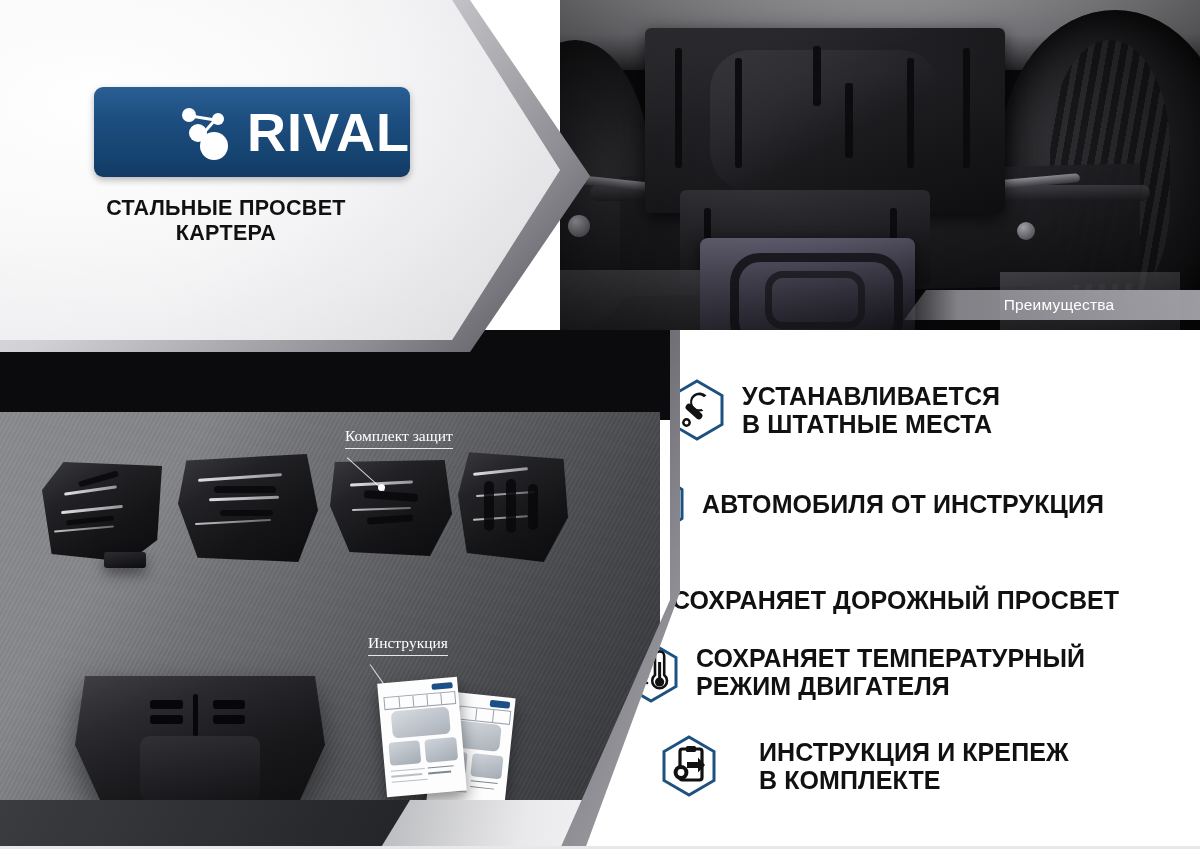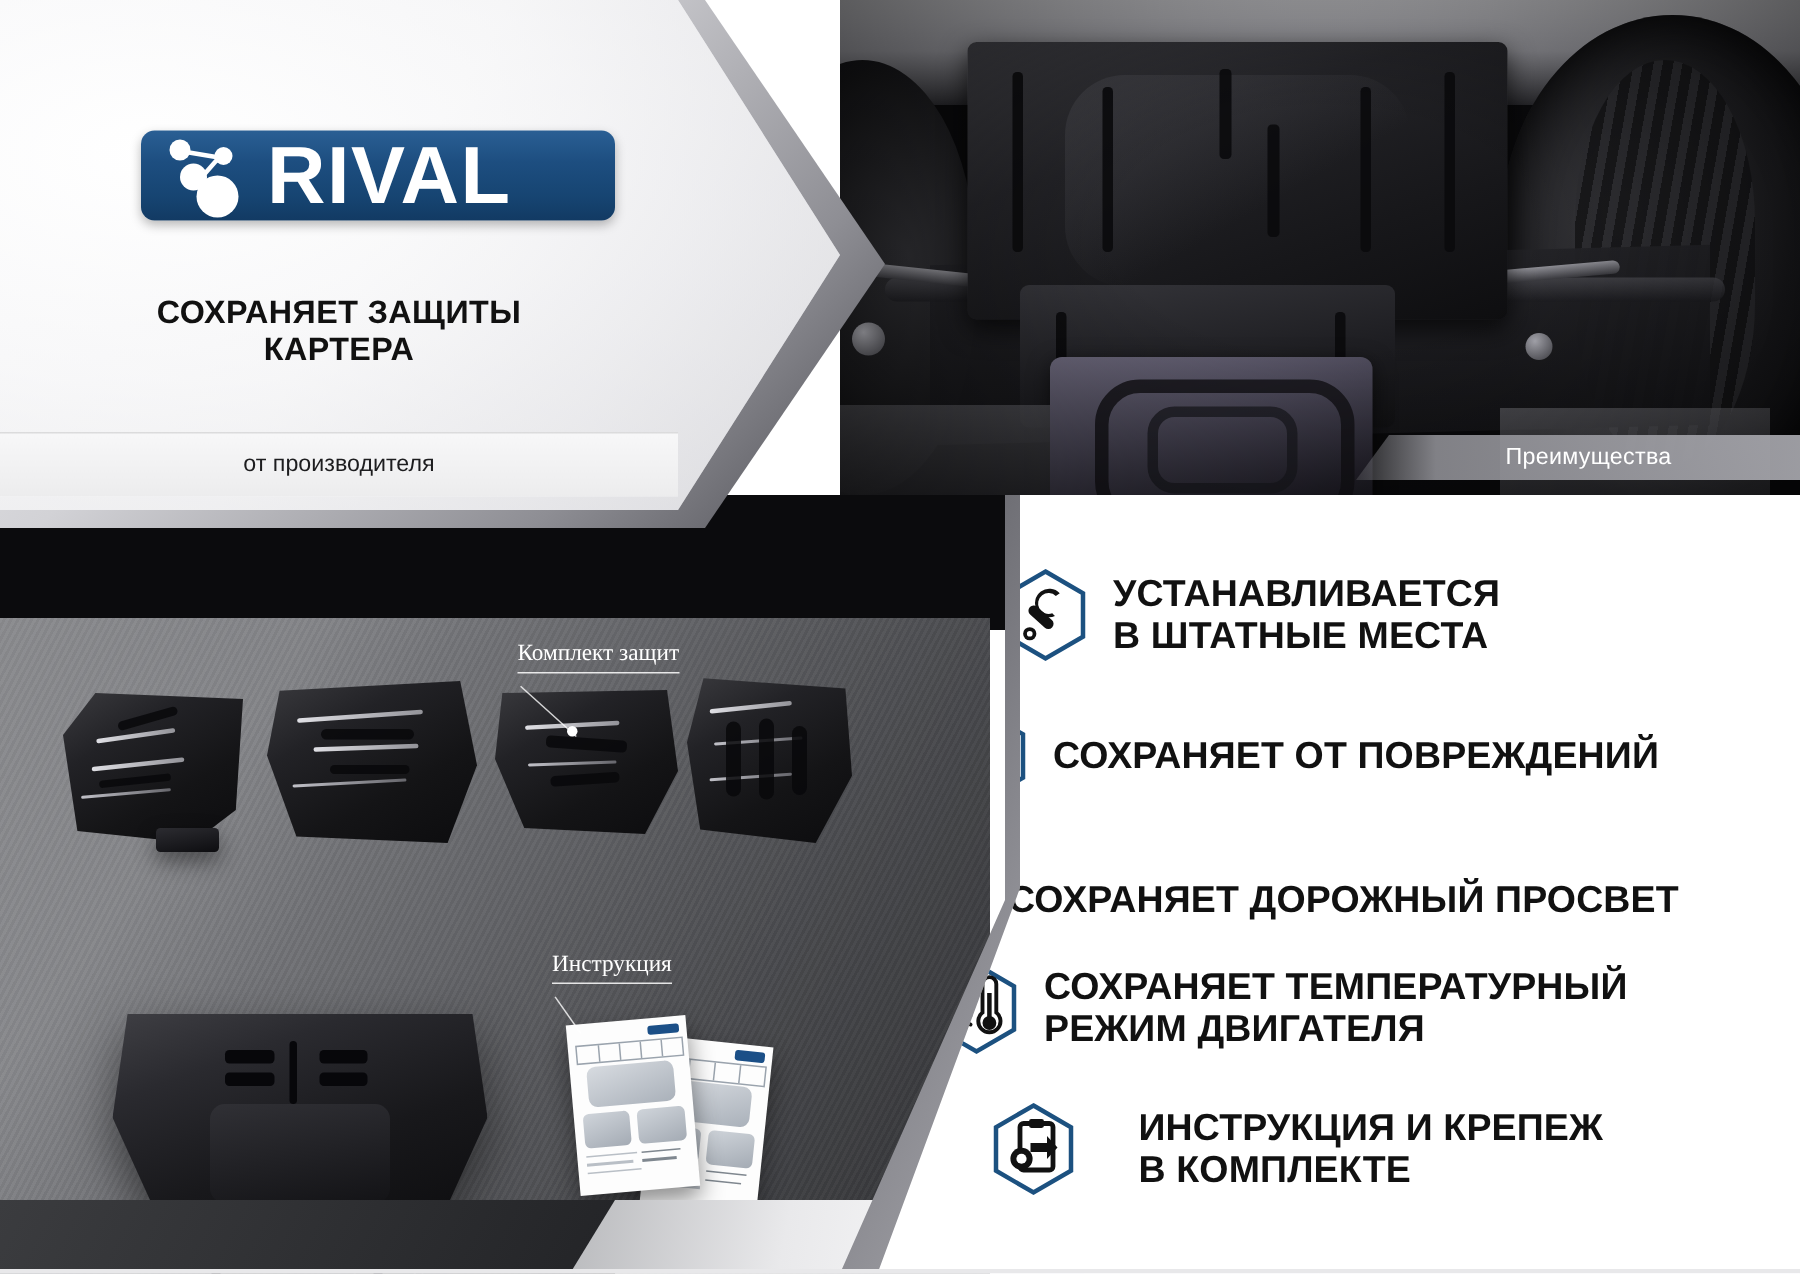--- a/index.html
+++ b/index.html
@@ -177,24 +177,24 @@
     background:linear-gradient(120deg,#ffffff 0%,#fafafa 45%,#ededef 72%,#dcdcdf 100%);
     clip-path:polygon(0 0,452px 0,560px 170px,452px 340px,0 340px);
   }
   .chev-inner-grad{
     position:absolute;inset:0;
     background:radial-gradient(ellipse at 18% 30%,rgba(255,255,255,.95) 0%,rgba(244,244,246,.6) 45%,rgba(214,214,218,.55) 100%);
   }
 
   
   .logo{
-    position:absolute;left:94px;top:87px;width:316px;height:60px;border-radius:9px;
+    position:absolute;left:94px;top:87px;width:316px;height:90px;border-radius:9px;
     background:linear-gradient(180deg,#2a5f94 0%,#1d4e80 35%,#164471 75%,#123a63 100%);
     box-shadow:0 3px 7px rgba(0,0,0,.28);
-    display:flex;align-items:center;
+    display:flex;align-items:center;justify-content:flex-end;
   }
   .logo .mark{position:relative;width:74px;height:60px;margin-left:12px;flex:none;}
   .logo .word{
     color:#fff;font-size:54px;font-weight:bold;letter-spacing:1px;
     font-family:"Liberation Sans","DejaVu Sans",sans-serif;line-height:1;
     margin-left:-2px;
   }
 
   .h-title{
     position:absolute;left:0;top:196px;width:452px;text-align:center;
@@ -430,27 +430,24 @@
         <circle cx="14" cy="13" r="7" fill="#ffffff"></circle>
         <circle cx="43" cy="17" r="6" fill="#ffffff"></circle>
         <circle cx="23" cy="31" r="9" fill="#ffffff"></circle>
         <circle cx="39" cy="44" r="14" fill="#ffffff"></circle>
       </svg>
     </div>
     <div class="word">RIVAL</div>
   </div>
 
   <div class="h-title">
-    <span>СОХРАНЯЕТ ЗАЩИТЫ</span><br>
+    <span>СТАЛЬНЫЕ ПРОСВЕТ</span><br>
     <span>КАРТЕРА</span>
   </div>
 
-  <div class="sub-bar">
-    <span>от производителя</span>
-  </div>
 
   <div class="feat-shadow"></div>
   <div class="feat">
     <div class="features">
 
       <div class="frow" style="left:108px;top:48px;">
         <div class="hexicon">
           <svg viewBox="0 0 58 64" width="58" height="64" aria-hidden="true">
             <polygon points="29,3 54,17.5 54,46.5 29,61 4,46.5 4,17.5" fill="none" stroke="#1c5180" stroke-width="3"></polygon>
             <g fill="#111111">
@@ -470,21 +467,21 @@
 
       <div class="frow" style="left:68px;top:142px;">
         <div class="hexicon">
           <svg viewBox="0 0 58 64" width="58" height="64" aria-hidden="true">
             <polygon points="29,3 54,17.5 54,46.5 29,61 4,46.5 4,17.5" fill="none" stroke="#1c5180" stroke-width="3"></polygon>
             <path d="M29,14 L44,19 L44,33 C44,42 37,48 29,51 C21,48 14,42 14,33 L14,19 Z" fill="#111111"></path>
             <path d="M21.5,32.5 l5.5,5.5 l10,-12" fill="none" stroke="#ffffff" stroke-width="4.6" stroke-linecap="round" stroke-linejoin="round"></path>
           </svg>
         </div>
         <div class="ftext">
-          <span class="l2">СОХРАНЯЕТ ОТ ПОВРЕЖДЕНИЙ</span>
+          <span class="l2">АВТОМОБИЛЯ ОТ ИНСТРУКЦИЯ</span>
         </div>
       </div>
 
       <div class="frow" style="left:62px;top:310px;">
         <div class="hexicon">
           <svg viewBox="0 0 58 64" width="58" height="64" aria-hidden="true">
             <polygon points="29,3 54,17.5 54,46.5 29,61 4,46.5 4,17.5" fill="none" stroke="#1c5180" stroke-width="3"></polygon>
             <g fill="none" stroke="#111111" stroke-width="2.6" stroke-linecap="round">
               <path d="M33,16 a4.6,4.6 0 0 1 9.2,0 l0,19 a7.4,7.4 0 1 1 -9.2,0 z"></path>
               <path d="M16,31 q5,-3 9,0"></path>

